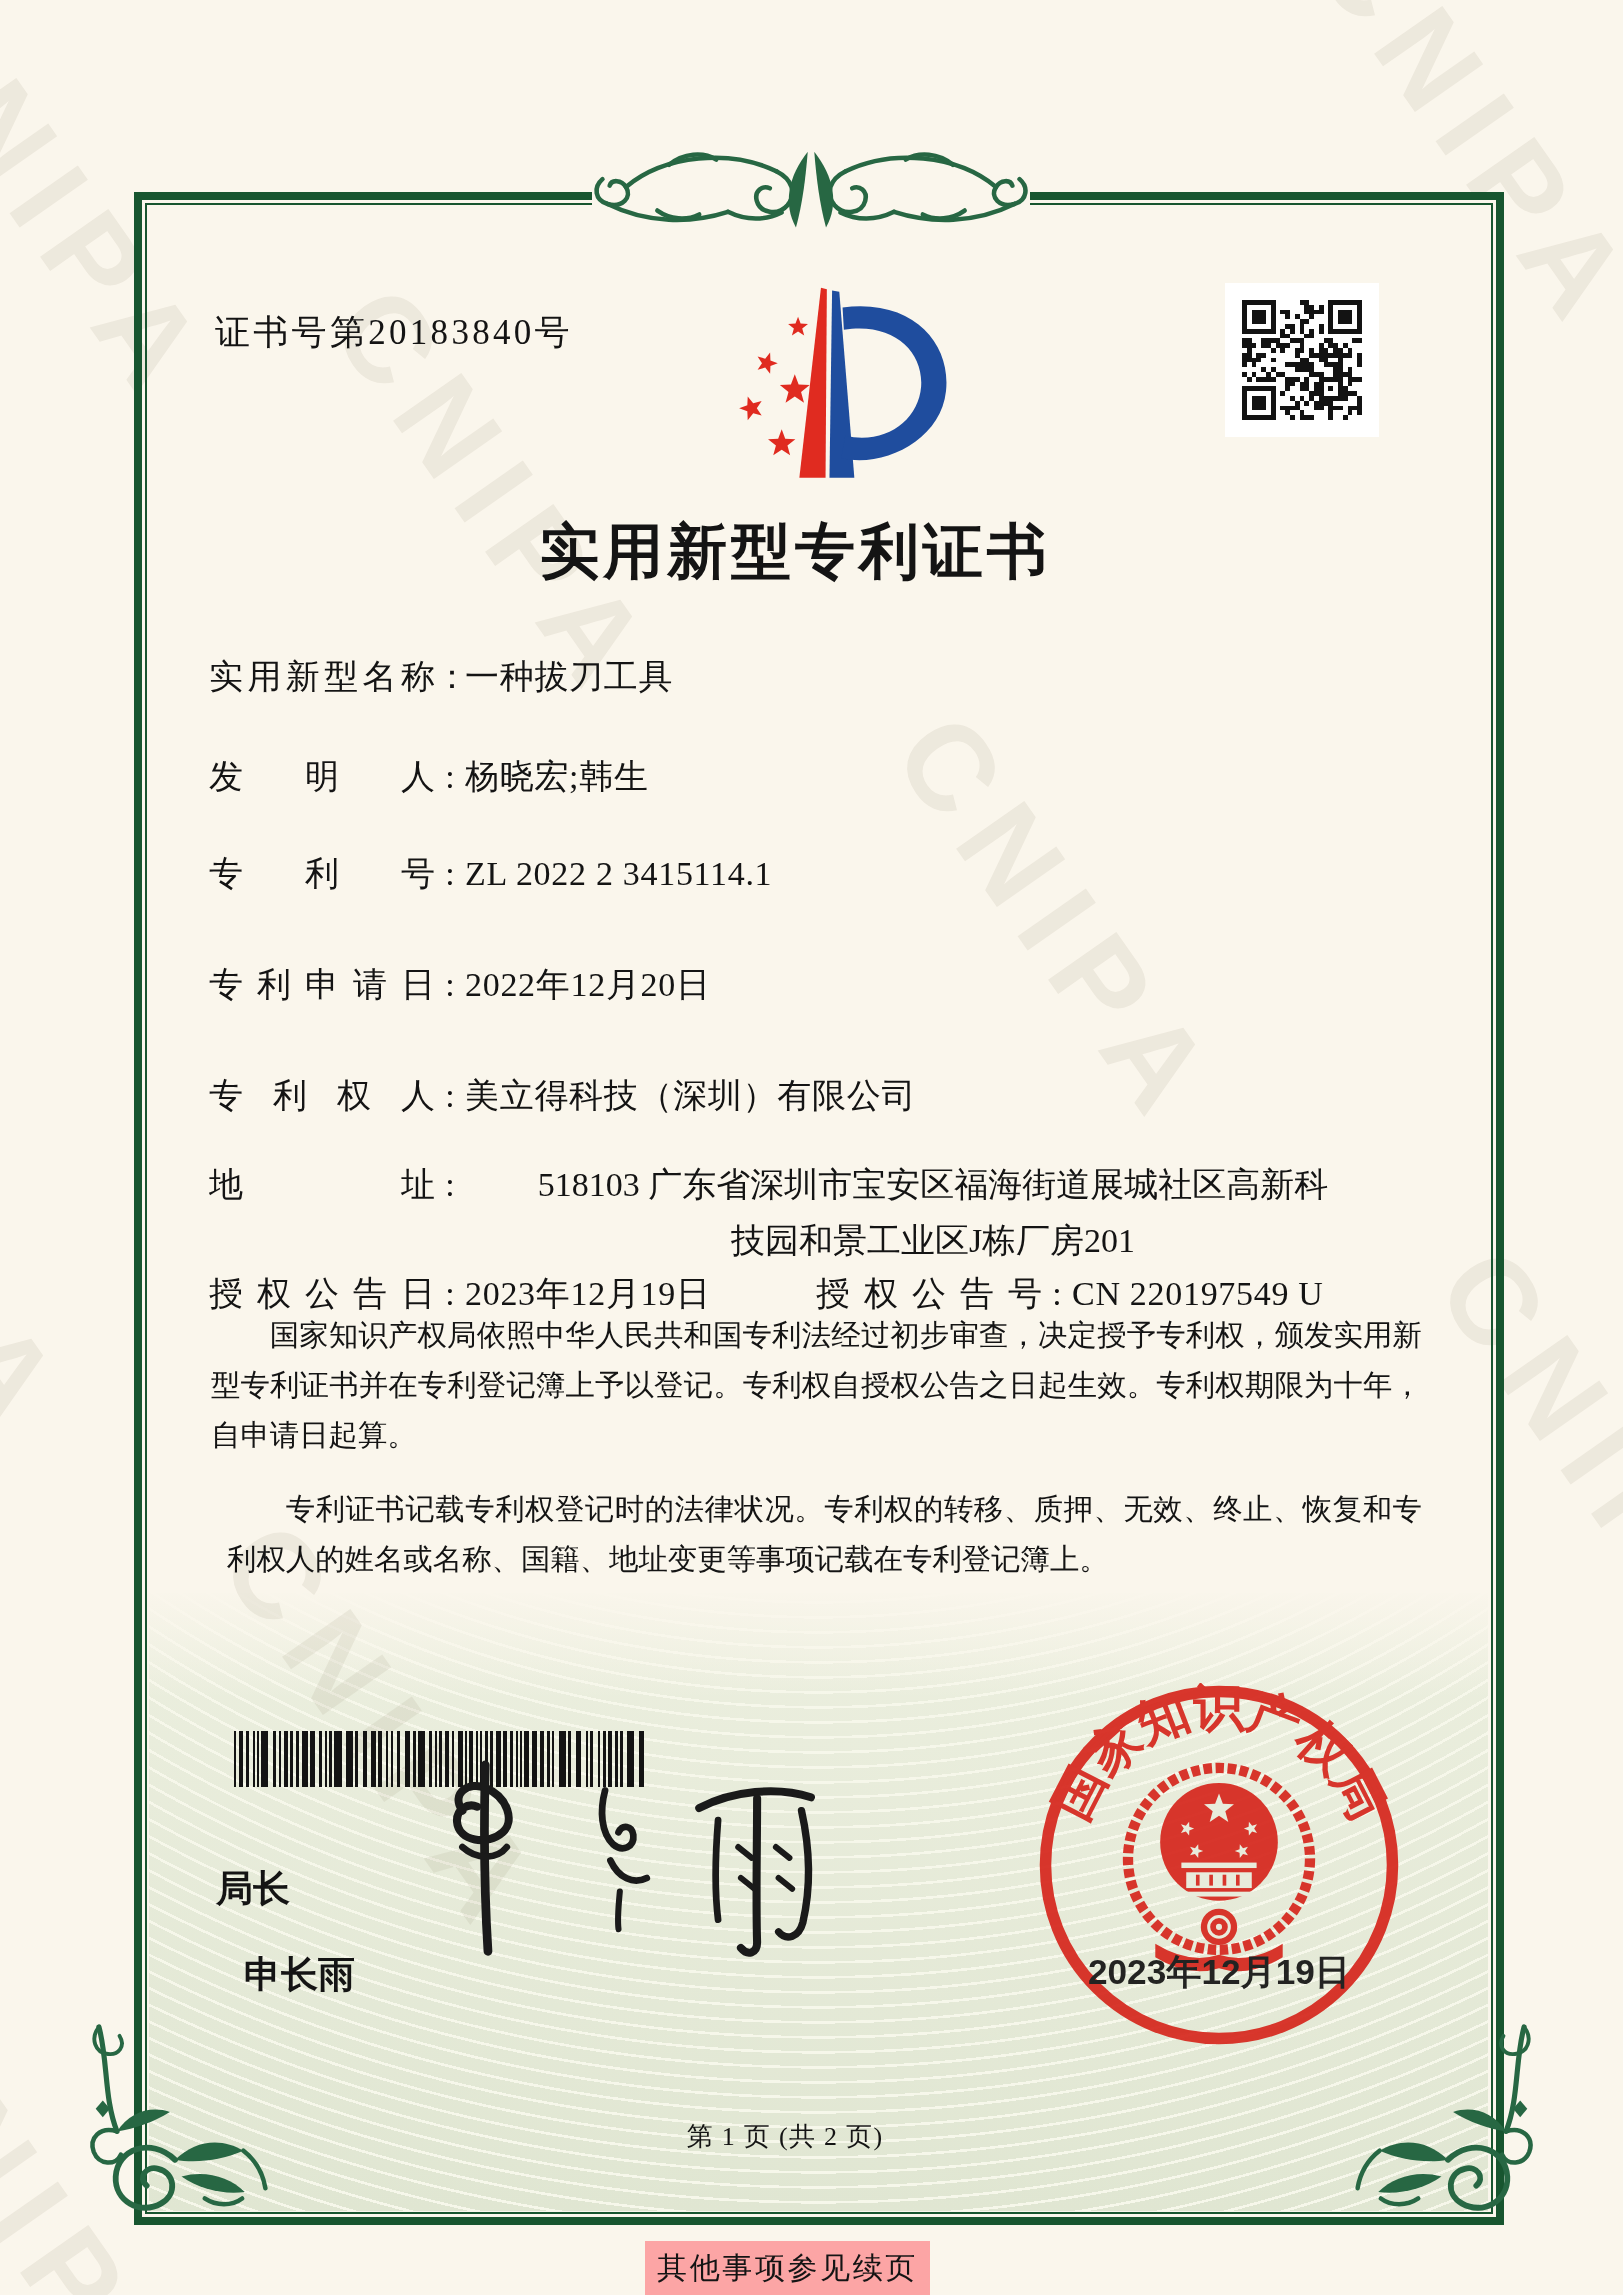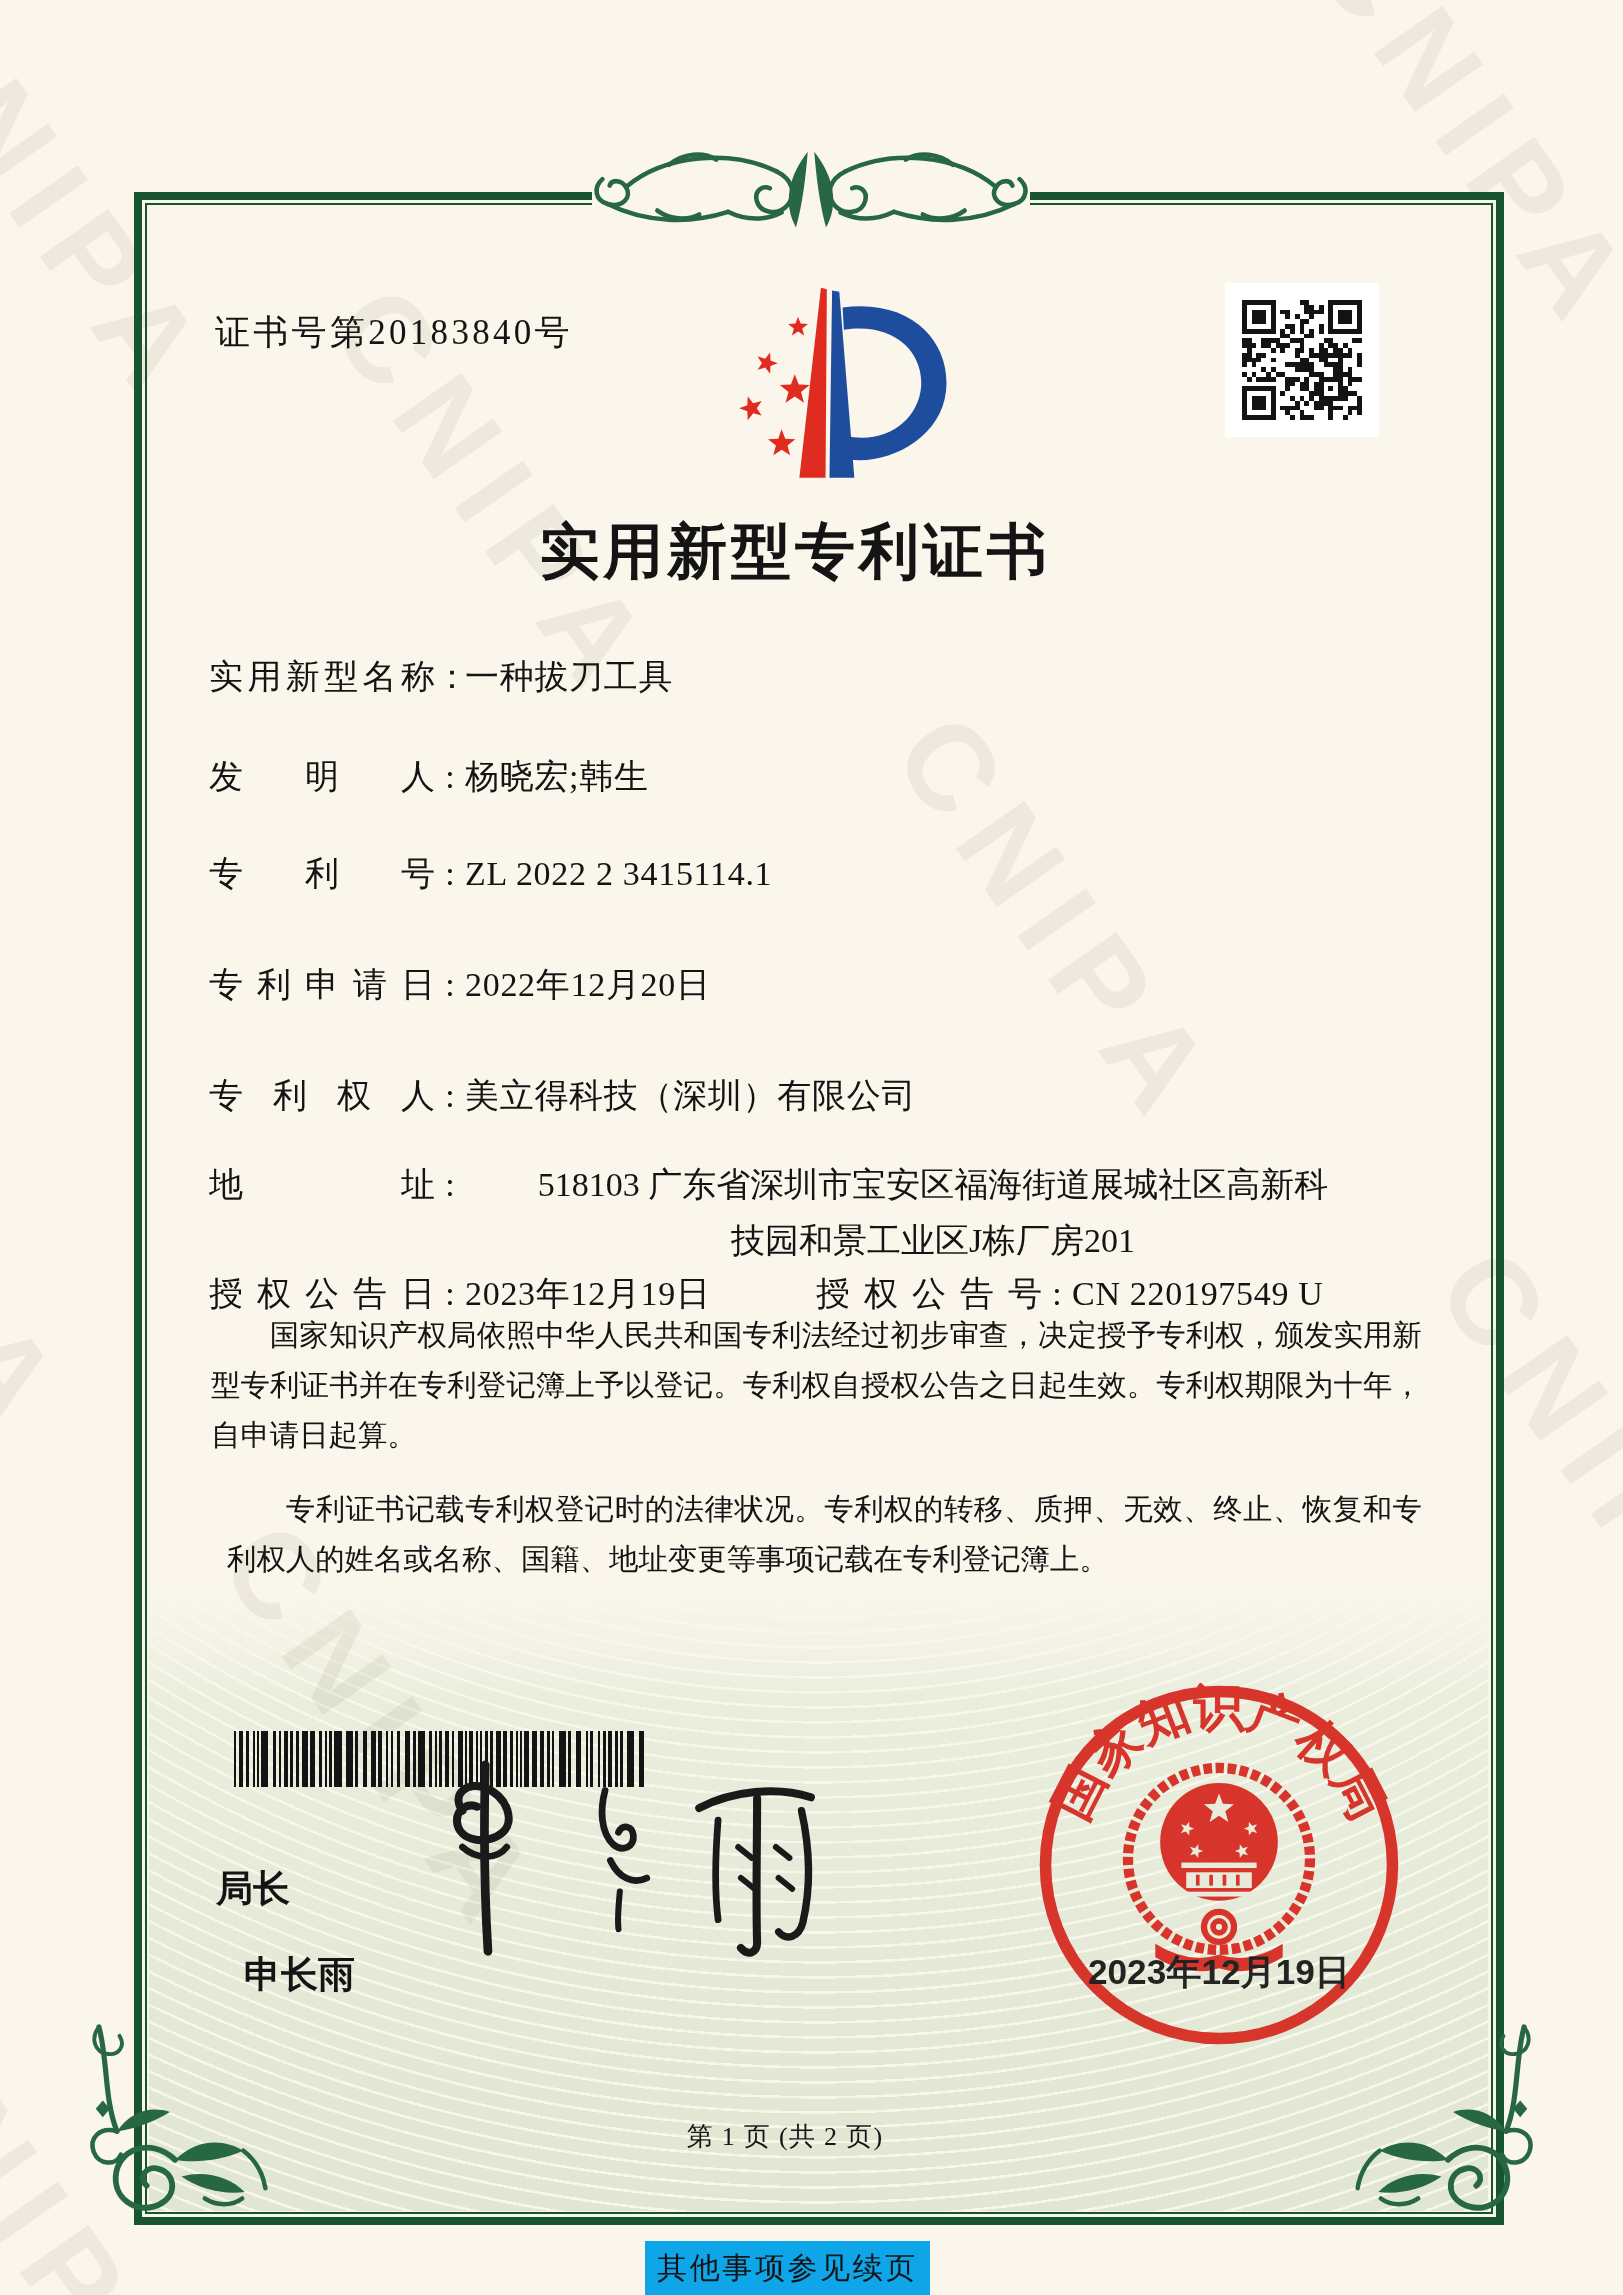--- a/index.html
+++ b/index.html
@@ -57,21 +57,21 @@
   
   .barcode{position:absolute;left:233px;top:1731px;width:419px;height:56px;}
   .director-label{position:absolute;left:216px;top:1864px;font-size:37px;font-weight:700;
         font-family:"Liberation Sans","DejaVu Sans",sans-serif;}
   .director-name{position:absolute;left:216px;top:1950px;font-size:37px;font-weight:700;
         font-family:"Liberation Sans","DejaVu Sans",sans-serif;margin-left:28px;}
   .sig{position:absolute;left:383px;top:1746px;width:471px;height:229px;}
   .seal{position:absolute;left:1037px;top:1683px;width:364px;height:364px;}
   .page-info{position:absolute;left:785px;top:2119px;transform:translateX(-50%);
         font-size:26px;letter-spacing:1.3px;white-space:nowrap;}
-  .footer-note-box{position:absolute;left:645px;top:2241px;width:285px;height:54px;background:#0ea5e9;
+  .footer-note-box{position:absolute;left:645px;top:2241px;width:285px;height:54px;background:#fca5a5;
         display:flex;align-items:center;justify-content:center;}
   .footer-note{font-size:30px;letter-spacing:2.6px;white-space:nowrap;}
 </style>
 </head>
 <body>
 
 <div class="page">
 
   <div class="waveband"></div>
 

